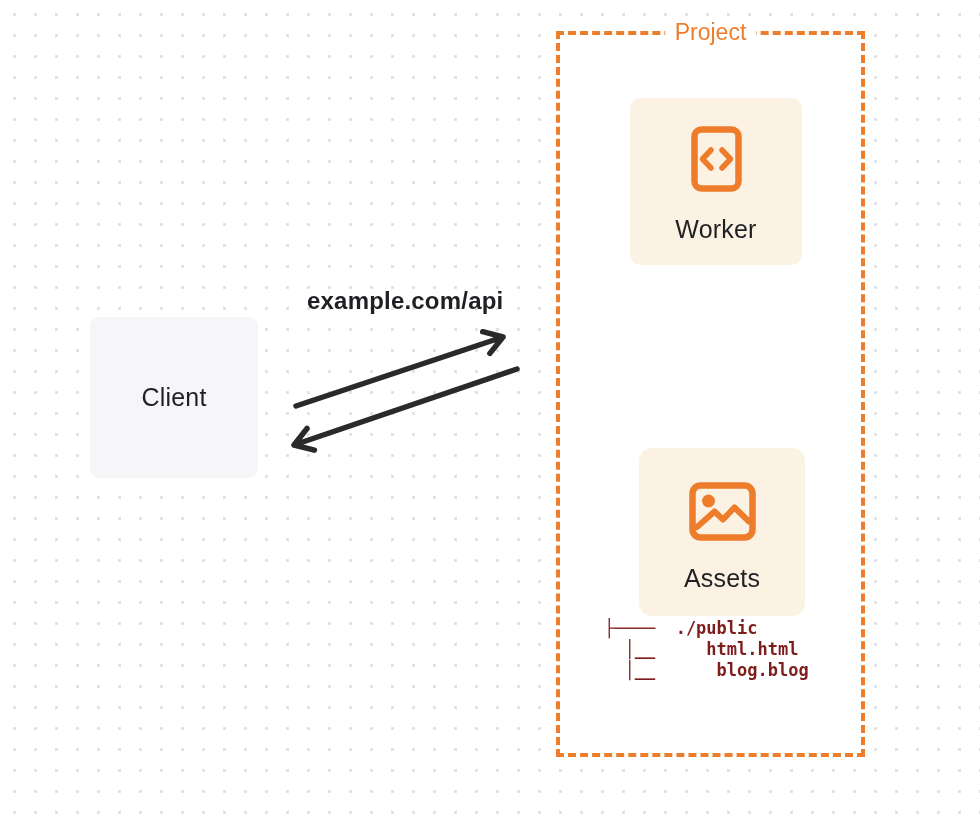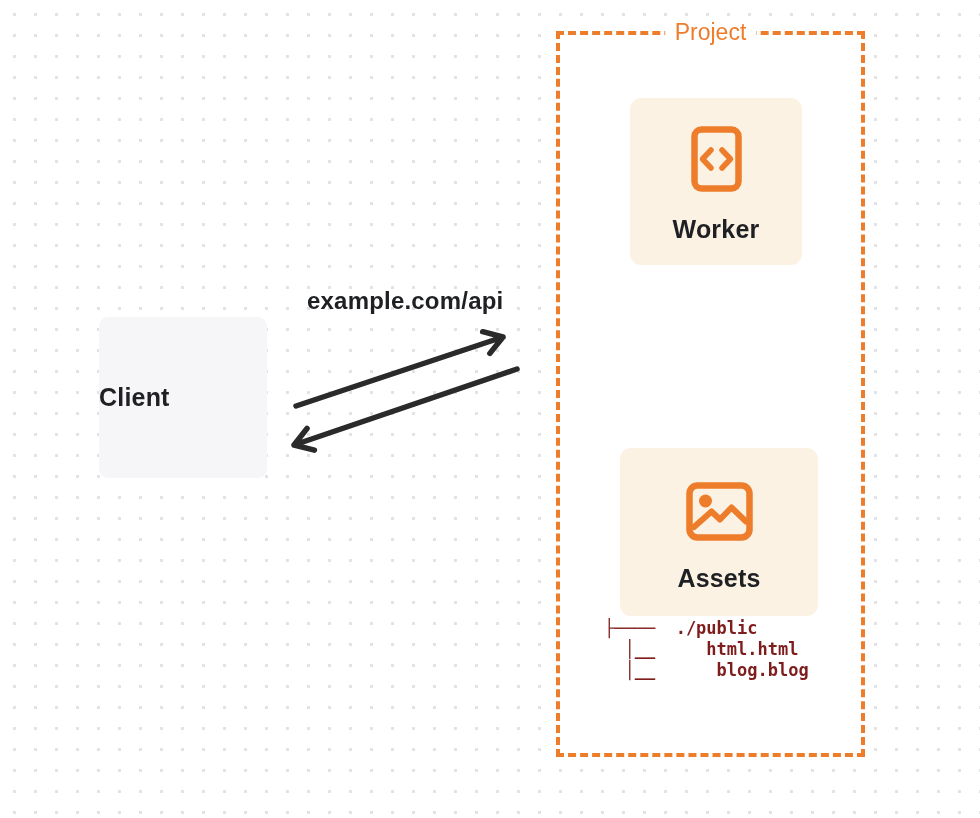--- a/index.html
+++ b/index.html
@@ -7,25 +7,25 @@
     position:relative; width:980px; height:818px; overflow:hidden;
     font-family:"Liberation Sans", sans-serif;
     background-color:#ffffff;
     background-image: radial-gradient(circle, #e2e2e7 1.6px, rgba(0,0,0,0) 1.8px);
     background-size: 21px 21px;
     background-position: 4px 4px;
   }
 
   
   .client-box {
-    position:absolute; left:99px; top:317px; width:168px; height:161px;
+    position:absolute; left:90px; top:317px; width:168px; height:161px;
     background:#f6f6f8; border-radius:9px;
-    display:flex; align-items:center; 
+    display:flex; align-items:center; justify-content:center;
   }
-  .node-label { font-size:25px; font-weight:bold; color:#1f2023; letter-spacing:.2px; }
+  .node-label { font-size:25px; font-weight:normal; color:#1f2023; letter-spacing:.2px; }
 
   
   .request-label {
     position:absolute; left:307px; top:287px;
     font-size:24px; font-weight:bold; color:#1f2023; letter-spacing:.2px;
   }
 
   
   .arrows-layer { position:absolute; left:0; top:0; pointer-events:none; }
 
@@ -42,21 +42,21 @@
     font-size:23px; line-height:30px; font-weight:normal; color:#ed7d2b;
     white-space:nowrap;
   }
 
   
   .node {
     position:absolute; background:#fcf2e3; border-radius:11px;
     display:flex; flex-direction:column; align-items:center;
   }
   .node.worker { left:70px; top:63px; width:172px; height:167px; }
-  .node.assets { left:60px; top:413px; width:198px; height:168px; }
+  .node.assets { left:79px; top:413px; width:166px; height:168px;border-radius:13px; }
   .node.worker .icon-wrap { margin-top:28px; height:66px; }
   .node.assets .icon-wrap { margin-top:34px; height:59px; }
   .node .node-label { margin-top:23px; }
 
   
   .file-tree {
     position:absolute; left:44px; top:583px; margin:0;
     font-family:"DejaVu Sans Mono", monospace;
     font-size:17px; line-height:21px; font-weight:bold; color:#7f1d1d;
   }

